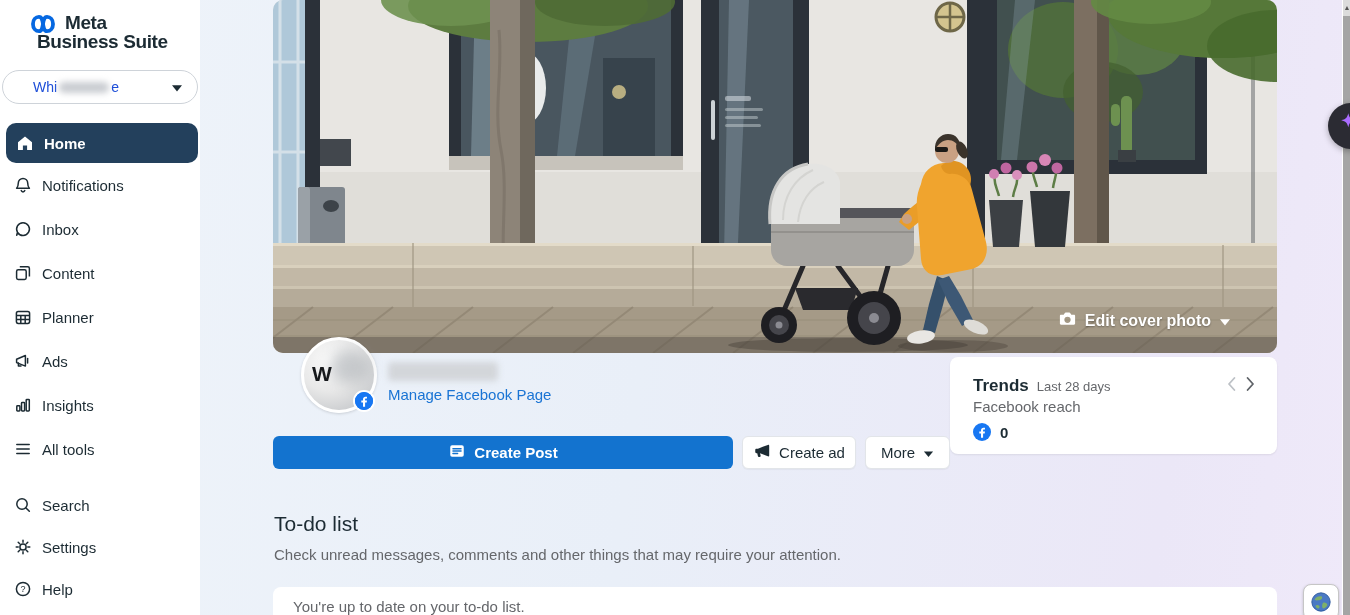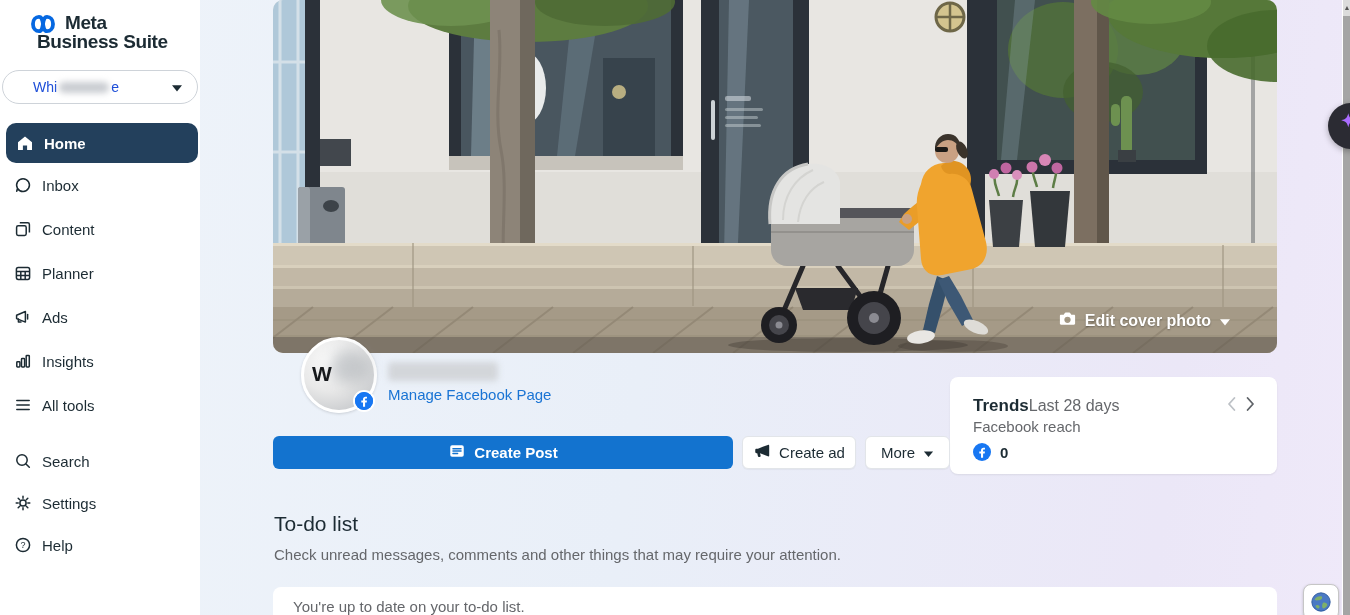--- a/index.html
+++ b/index.html
@@ -39,25 +39,25 @@
   .avatar { position:absolute; left:301px; top:337px; width:76px; height:76px; border-radius:50%;
             background:radial-gradient(circle at 35% 30%, #fafafa 0%, #e8e8e8 45%, #b9bcc0 100%);
             border:3px solid #fff; box-shadow:0 1px 3px rgba(0,0,0,.15); z-index:3; cursor:pointer; }
   .avatar .letter { position:absolute; left:8px; top:22px; font-size:21px; font-weight:700; color:#17191c; }
   .avatar .blob { position:absolute; left:26px; top:10px; width:40px; height:34px; background:#9aa0a6; opacity:.45; border-radius:50%; filter:blur(7px); }
   .fb-badge { position:absolute; right:-1px; bottom:-2px; width:22px; height:22px; border-radius:50%; border:2px solid #fff; background:#1877f2; }
   .name-redact { position:absolute; left:388px; top:362px; width:110px; height:19px; background:#d3d6da; border-radius:4px; filter:blur(3px); z-index:2; }
   .manage-link { position:absolute; left:388px; top:386px; font-size:15px; color:#1a74d4; cursor:pointer; z-index:2; }
 
   
-  .trends { position:absolute; left:950px; top:377px; width:327px; height:97px; background:#fff; border-radius:8px;
+  .trends { position:absolute; left:950px; top:357px; width:327px; height:97px; background:#fff; border-radius:8px;
             box-shadow:0 1px 2px rgba(0,0,0,.08); padding:19px 22px 0 23px; z-index:2; }
   .trends-head { display:flex; align-items:baseline; }
   .trends-title { font-size:17px; font-weight:700; color:#1c2b33; }
-  .trends-period { font-size:16px; color:#65676b; }
+  .trends-period { margin-left:8px; font-size:13px; color:#65676b; }
   .trends-chevrons { margin-left:auto; display:flex; gap:10px; align-items:center; }
   .trends-chevrons span { cursor:pointer; display:flex; }
   .trends-metric { margin-top:2px; font-size:15px; color:#65676b; }
   .trends-row { margin-top:8px; display:flex; align-items:center; gap:9px; }
   .trends-count { font-size:15px; font-weight:700; color:#1c2b33; }
 
   
   .actions { position:absolute; left:273px; top:436px; display:flex; gap:9px; z-index:2; }
   .btn { height:33px; border-radius:6px; display:flex; align-items:center; justify-content:center; gap:8px;
          font-size:15px; cursor:pointer; border:1px solid transparent; }
@@ -109,20 +109,29 @@
     </div>
 
     <div class="nav">
       <div class="nav-item active">
         <span class="nicon">
           <svg width="20" height="20" viewBox="0 0 20 20">
               <path d="M3 9.3 10 3.4l7 5.9V17h-4.9v-4.5H7.9V17H3z" fill="#fff"></path>
             </svg>
         </span>
         <span class="nlabel">Home</span>
+      </div>
+      <div class="nav-item">
+        <span class="nicon">
+          <svg width="20" height="20" viewBox="0 0 20 20" fill="none" stroke="#1c2b33" stroke-width="1.5" stroke-linejoin="round">
+            <path d="M10 3.4a4.7 4.7 0 0 1 4.7 4.7c0 3.2.9 4.4 1.7 5.1H3.6c.8-.7 1.7-1.9 1.7-5.1A4.7 4.7 0 0 1 10 3.4Z"></path>
+            <path d="M8.2 15.6a1.9 1.9 0 0 0 3.6 0" stroke-linecap="round"></path>
+          </svg>
+        </span>
+        <span class="nlabel">Notifications</span>
       </div>
       <div class="nav-item">
         <span class="nicon">
           <svg width="20" height="20" viewBox="0 0 20 20" fill="none" stroke="#1c2b33" stroke-width="1.5" stroke-linejoin="round">
             <path d="M10 3.7a6.4 6.4 0 1 1-5.4 9.8L3.7 16.2l.8-2.9A6.4 6.4 0 0 1 10 3.7Z"></path>
           </svg>
         </span>
         <span class="nlabel">Inbox</span>
       </div>
       <div class="nav-item">

